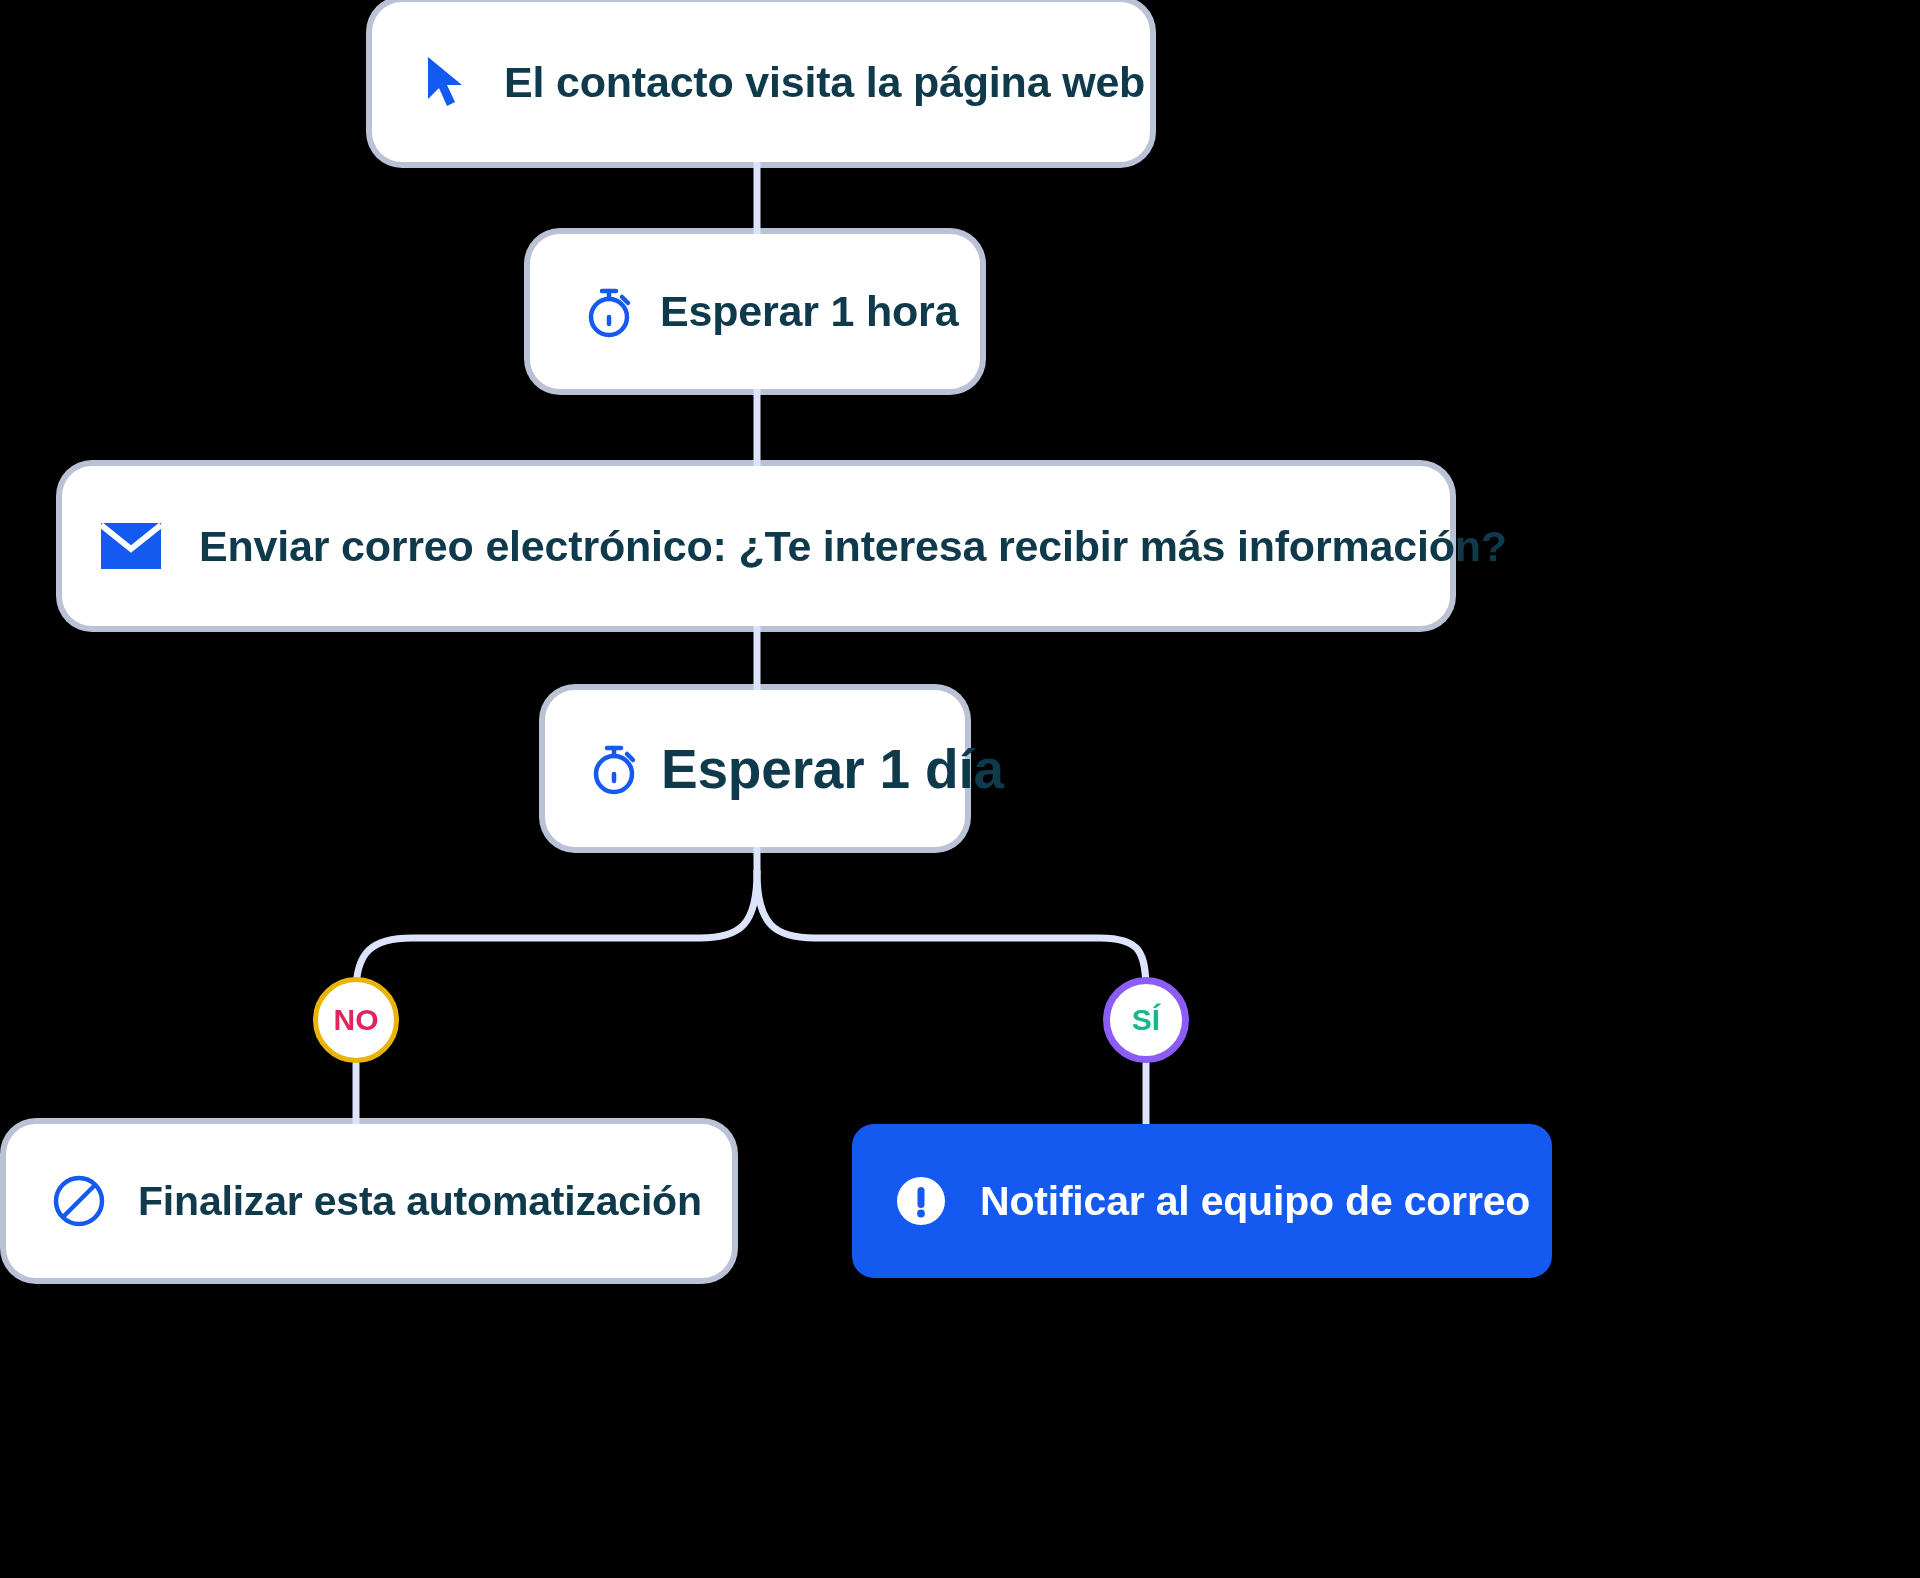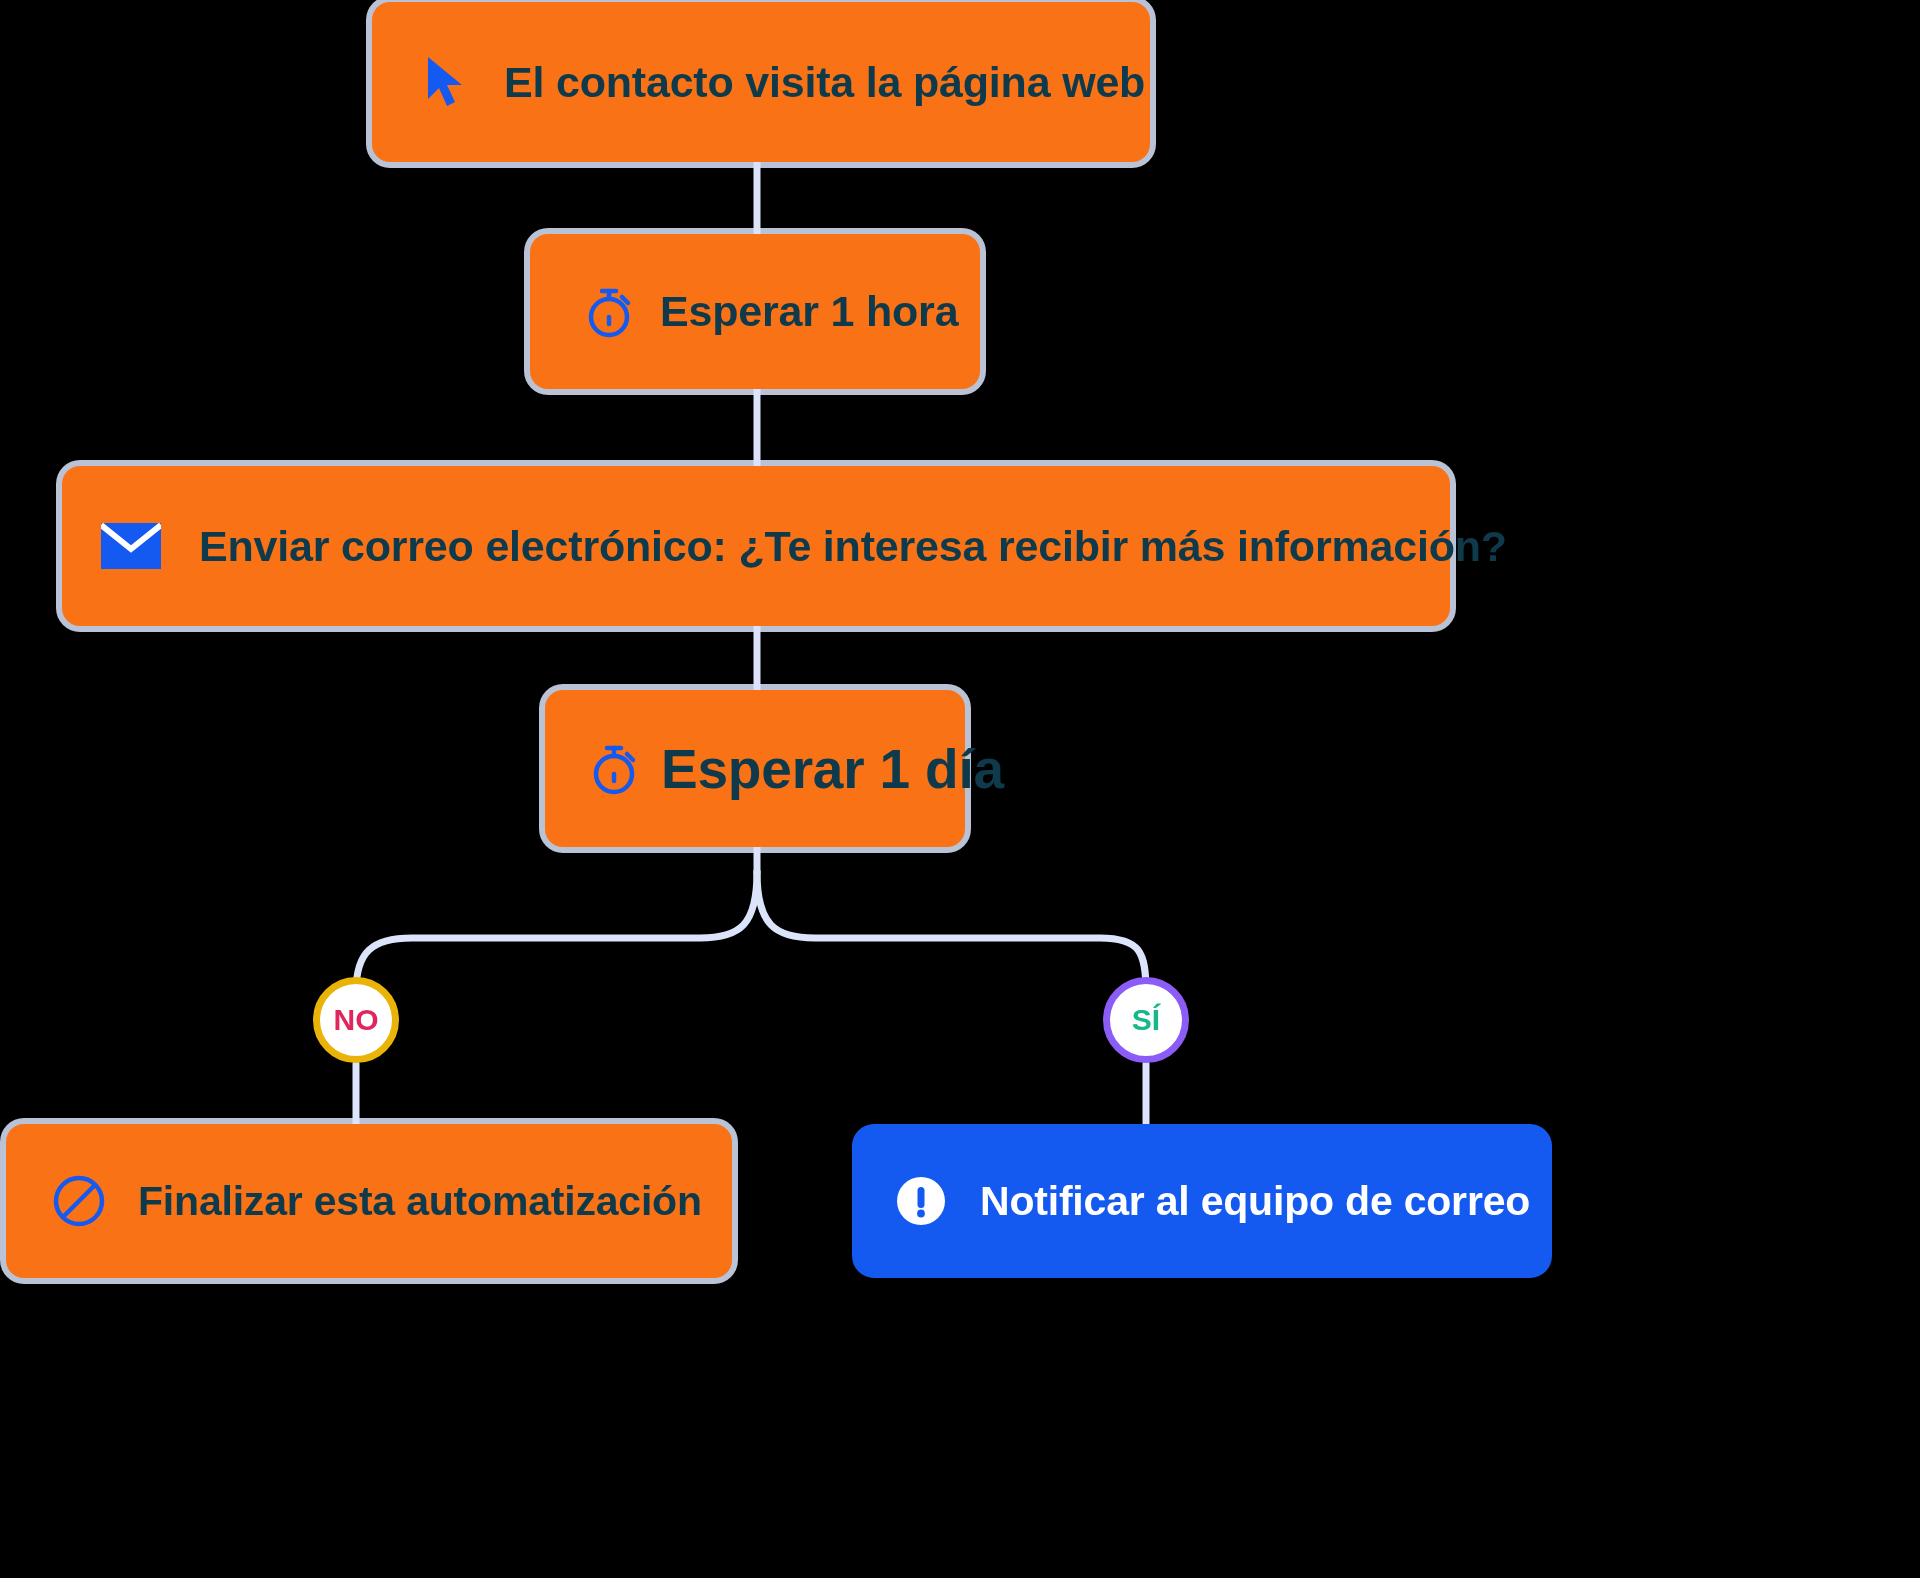--- a/index.html
+++ b/index.html
@@ -12,22 +12,22 @@
   #stage{position:absolute;left:0;top:0;width:1920px;height:1578px;}
 
   
   #wires{position:absolute;left:0;top:0;width:1920px;height:1578px;z-index:1;}
 
   
   .node{
     position:absolute;
     z-index:3;
     box-sizing:border-box;
-    background:#f97316;
-    border-radius:18px;
+    background:#ffffff;
+    border-radius:30px;
     display:flex;
     align-items:center;
     box-shadow:0 0 0 6px rgba(219,228,251,0.85);
   }
   .node.accent{
     background:#1459F0;
     box-shadow:none;
   }
   .node .ico{
     flex:0 0 auto;
@@ -62,21 +62,21 @@
 
   
   .badge{
     position:absolute;z-index:4;
     width:86px;height:86px;border-radius:50%;
     background:#ffffff;
     display:flex;align-items:center;justify-content:center;
     font-weight:700;font-size:30px;
     box-sizing:border-box;
   }
-  #b-no{left:313px;top:977px;border:7px solid #eab308;color:#E0265C;text-align:center;}
+  #b-no{left:313px;top:977px;border:5px solid #eab308;color:#E0265C;text-align:center;}
   #b-si{left:1103px;top:977px;border:7px solid #8b5cf6;color:#14B88A;}
 
   svg{display:block;}
 </style>
 </head>
 <body>
 
 <div id="stage">
 
   <svg id="wires" viewBox="0 0 1920 1578" width="1920" height="1578">

